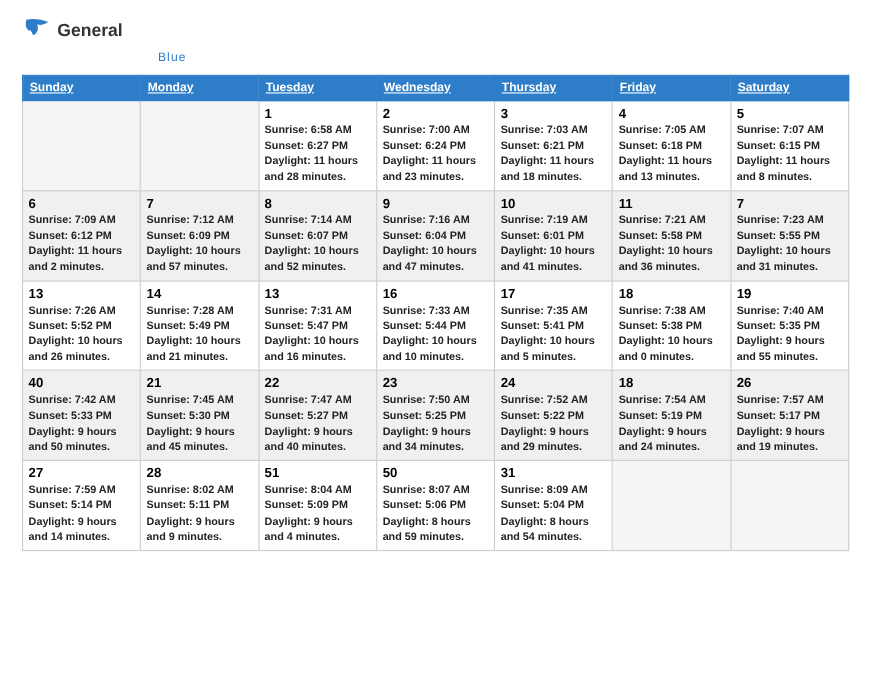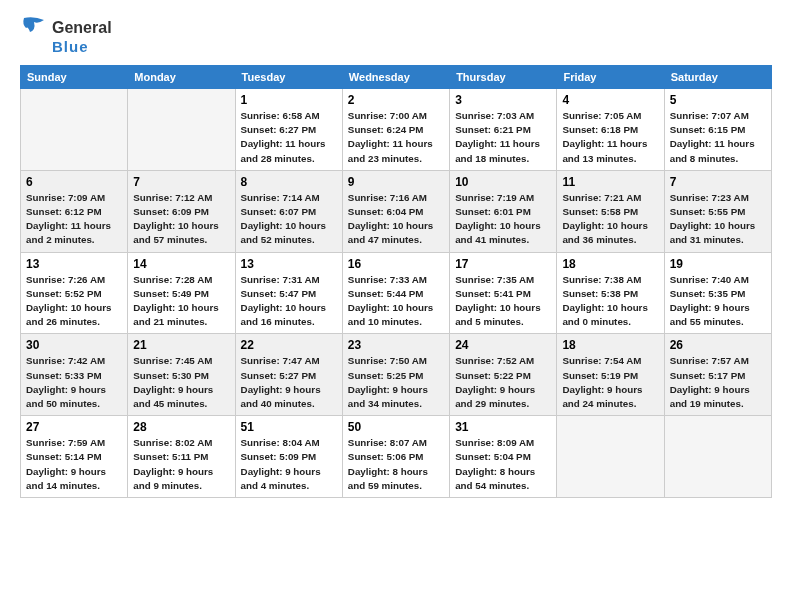--- a/index.html
+++ b/index.html
@@ -17,21 +17,21 @@
       background: #fff;
     }
     .header {
       display: flex;
       justify-content: space-between;
       align-items: flex-start;
       margin-bottom: 10px;
     }
     .logo {
       display: flex;
-      flex-direction: column;
+      flex-direction: row;
       align-items: flex-start;
     }
     .logo-text {
       font-size: 18px;
       font-weight: bold;
       color: #333;
     }
     .logo-text span {
       color: #2e7dc8;
     }
@@ -58,20 +58,21 @@
       font-size: 10.5px;
     }
     .calendar th {
       background: #2e7dc8;
       color: #fff;
       padding: 5px 6px;
       text-align: left;
       font-weight: bold;
       font-size: 11px;
       border: 1px solid #2e7dc8;
+      text-decoration: underline;
     }
     .calendar td {
       border: 1px solid #ccc;
       vertical-align: top;
       padding: 4px 5px;
       width: calc(100% / 7);
       height: 78px;
     }
     .calendar td.empty {
       background: #f5f5f5;
@@ -97,21 +98,21 @@
 
 <div class="page">
   <div class="header">
     <div class="logo">
       <div class="logo-row">
         <svg width="28" height="22" viewBox="0 0 28 22">
             <path d="M4 2 Q14 0 24 4 Q18 8 14 6 Q16 14 10 16 Q8 10 6 12 Q2 8 4 2Z" fill="#2e7dc8"></path>
           </svg>
         <span class="logo-text"><span style="color: rgb(51, 51, 51); font-size: 16px; font-weight: bold;">General</span></span>
       </div>
-      <span style="font-size: 15px; color: rgb(46, 125, 200); letter-spacing: 1px; margin-left: 32px; font-weight: bold;">Blue</span>
+      <span style="font-size: 11px; color: rgb(46, 125, 200); letter-spacing: 1px; margin-left: 32px; font-weight: normal; margin-top: 30px;">Blue</span>
     </div>
     <div class="title-area">
       <div class="month-title"></div>
       <div class="location"></div>
     </div>
   </div>
 
   <table class="calendar">
     <thead>
       <tr>
@@ -204,21 +205,21 @@
             <span class="day-num">18</span>
             <div class="day-info">Sunrise: 7:38 AM<br>Sunset: 5:38 PM<br>Daylight: 10 hours and 0 minutes.</div>
           </td>
           <td>
             <span class="day-num">19</span>
             <div class="day-info">Sunrise: 7:40 AM<br>Sunset: 5:35 PM<br>Daylight: 9 hours and 55 minutes.</div>
           </td>
         </tr>
         <tr class="row-shaded">
           <td>
-            <span class="day-num">30</span>
+            <span class="day-num">40</span>
             <div class="day-info">Sunrise: 7:42 AM<br>Sunset: 5:33 PM<br>Daylight: 9 hours and 50 minutes.</div>
           </td>
           <td>
             <span class="day-num">21</span>
             <div class="day-info">Sunrise: 7:45 AM<br>Sunset: 5:30 PM<br>Daylight: 9 hours and 45 minutes.</div>
           </td>
           <td>
             <span class="day-num">22</span>
             <div class="day-info">Sunrise: 7:47 AM<br>Sunset: 5:27 PM<br>Daylight: 9 hours and 40 minutes.</div>
           </td>

